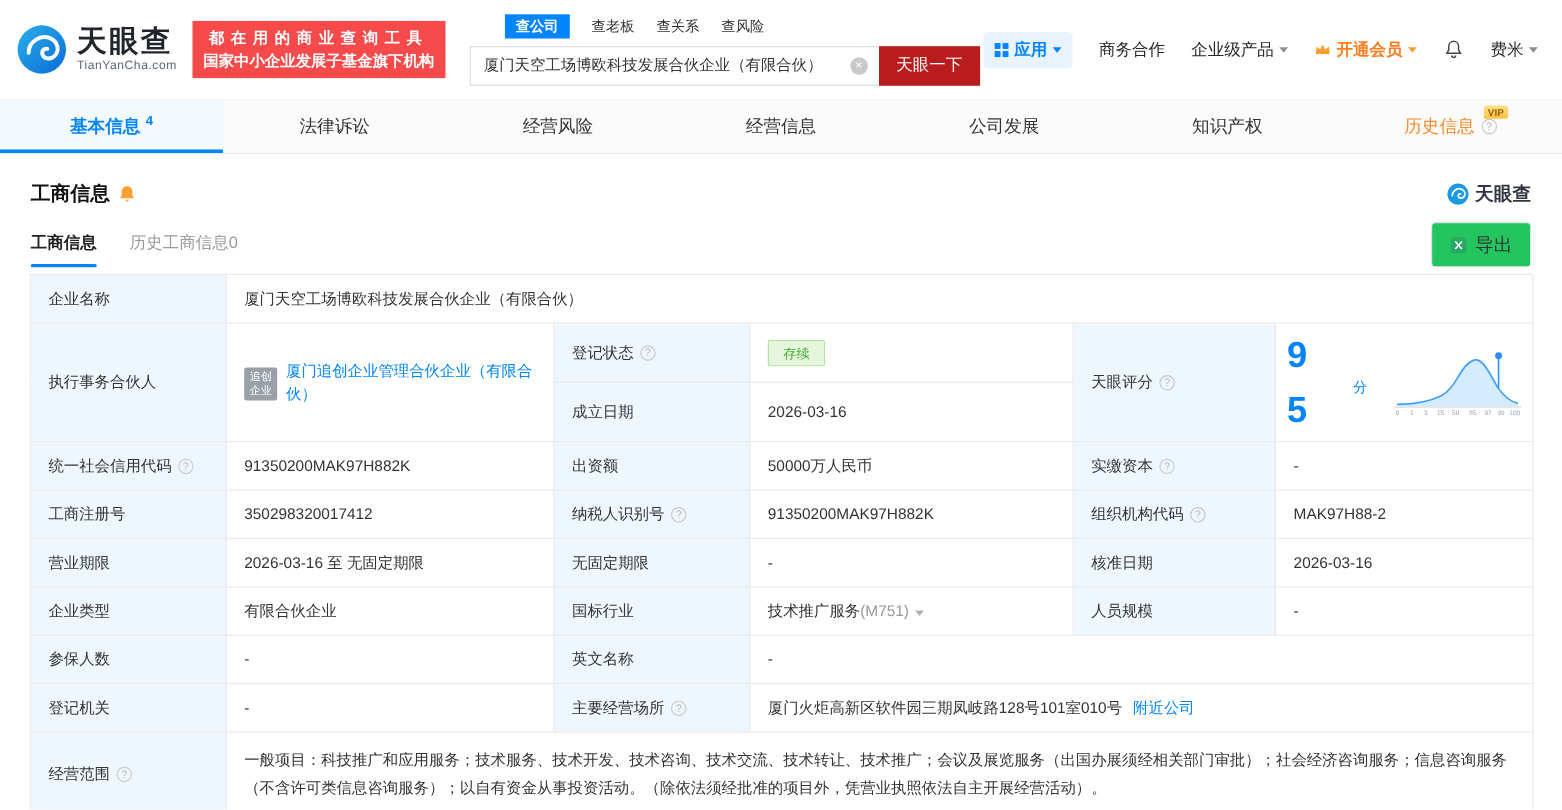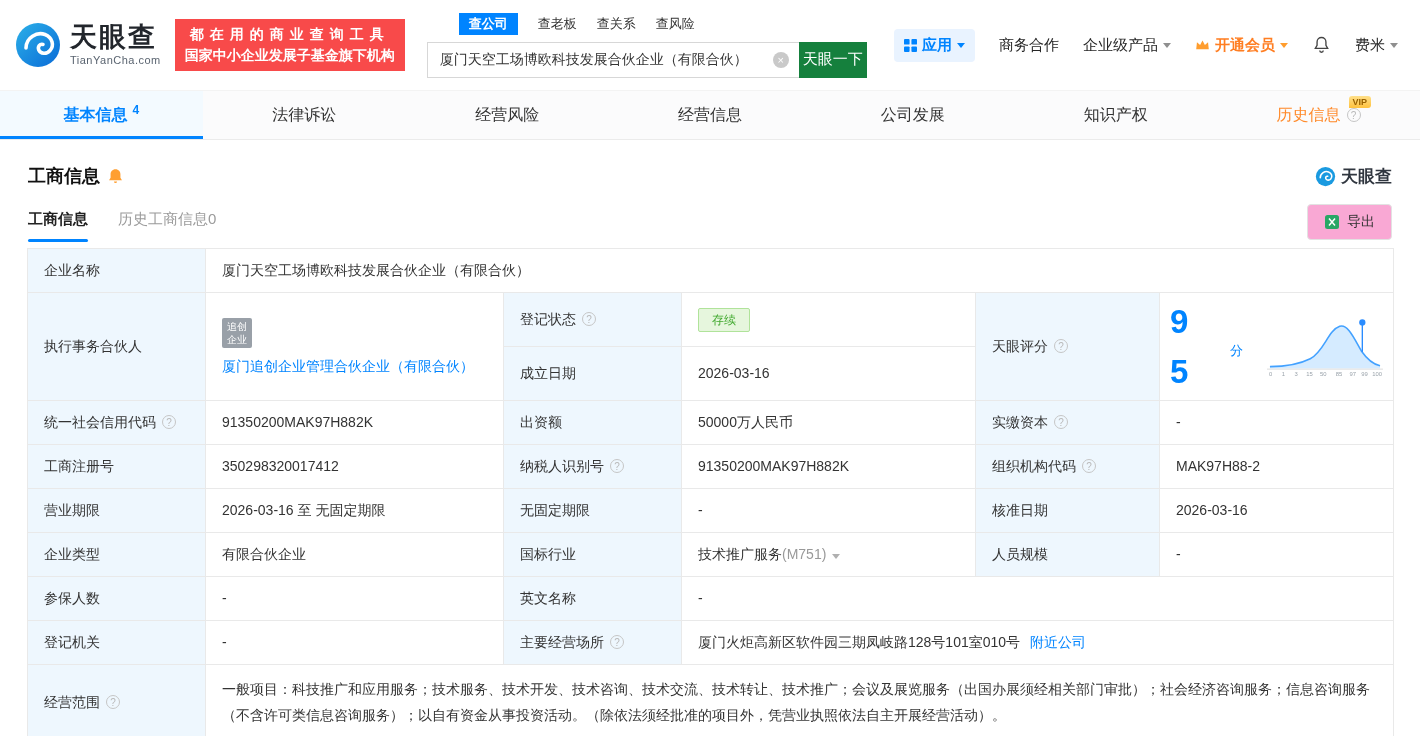--- a/index.html
+++ b/index.html
@@ -13,21 +13,21 @@
   .slogan {margin-left:14px; background:#f84a4a; color:#fff; font-weight:bold; font-size:14px; padding:5px 10px; line-height:1.5; white-space:nowrap; text-align:center;}
   .slogan .l1 {letter-spacing:6px;}
   .search-area {margin-left:22px;}
   .search-tabs {display:flex; align-items:center; gap:20px; font-size:13px; margin-bottom:7px;margin-left:32px;}
   .search-tab {color:#333; cursor:pointer;}
   .search-tab.active {background:#0084ff; color:#fff; padding:2px 10px; font-weight:bold;}
   .search-row {display:flex;}
   .search-input-wrap {position:relative;}
   .search-input {width:372px; height:36px; border:1px solid #d7d7d7; border-right:none; padding:0 34px 0 12px; font-size:14px; color:#333; outline:none; font-family:inherit;}
   .clear-btn {position:absolute; right:10px; top:10px; width:16px; height:16px; border-radius:50%; background:#c9c9c9; color:#fff; font-size:11px; line-height:16px; text-align:center; cursor:pointer;}
-  .search-btn {width:68px; height:36px; background:#15803d; color:#fff; font-size:15px; display:flex; align-items:center; justify-content:center; cursor:pointer;}
+  .search-btn {width:92px; height:36px; background:#b91c1c; color:#fff; font-size:15px; display:flex; align-items:center; justify-content:center; cursor:pointer;}
   .header-right {margin-left:auto; display:flex; align-items:center; gap:24px; font-size:15px; color:#262626; white-space:nowrap;}
   .menu-item {display:flex; align-items:center; gap:5px; cursor:pointer;}
   .apps-pill {background:#e9f3ff; color:#0084ff; padding:7px 10px; border-radius:4px; font-weight:bold;}
   .caret {width:0; height:0; border-left:4px solid transparent; border-right:4px solid transparent; border-top:5px solid #8f8f8f; display:inline-block;}
   .caret.blue {border-top-color:#0084ff;}
   .caret.orange {border-top-color:#ff9d2e;}
   .vip-link {color:#ff7e22; font-weight:bold;}
 
   
   .nav {height:50px; display:flex; background:#fbfbfc; border-top:1px solid #f3f3f3; border-bottom:1px solid #ebebeb;}
@@ -39,32 +39,32 @@
 
   
   .section-head {display:flex; align-items:center; margin:24px 28px 0;}
   .section-title {font-size:18px; font-weight:bold; color:#111;}
   .bell-wrap {margin-left:8px; display:flex;}
   .watermark {margin-left:auto; display:flex; align-items:center; gap:5px; font-size:17px; font-weight:bold; color:#30363f;}
   .subtabs {display:flex; align-items:center; margin:14px 28px 0;}
   .subtab {font-size:15px; color:#9b9b9b; margin-right:30px; position:relative; padding:8px 0 13px; cursor:pointer;}
   .subtab.active {color:#222; font-weight:bold;}
   .subtab.active::after {content:""; position:absolute; left:0; right:0; bottom:0; height:3px; background:#0084ff; border-radius:2px;}
-  .export-btn {margin-left:auto; display:flex; align-items:center; gap:7px; border:1px solid #e2e2e2; border-radius:4px; padding:8px 16px; background:#f9a8d4; cursor:pointer; font-size:14px; color:#333;}
+  .export-btn {margin-left:auto; display:flex; align-items:center; gap:7px; border:1px solid #e2e2e2; border-radius:4px; padding:8px 16px; background:#22c55e; cursor:pointer; font-size:17px; color:#333;}
 
   
   .info-table {width:1366px; margin:6px 27px 0; border-collapse:collapse; table-layout:fixed; font-size:14px;padding-left:12px;}
   .info-table td {border:1px solid #e9e9e9; padding:8px 16px; vertical-align:middle; color:#333; line-height:1.5; word-break:break-all;}
   .info-table tr {height:44px;}
   .info-table tr.r45 {height:45px;}
   .info-table tr.auto {height:auto;}
   td.lbl {background:#eef7fe;}
   .qmark {display:inline-block; width:14px; height:14px; border:1px solid #c6c6c6; border-radius:50%; color:#b9b9b9; font-size:10px; line-height:13px; text-align:center; margin-left:6px; vertical-align:1px; cursor:pointer;}
   .status-badge {display:inline-block; background:#e6f6dd; color:#41a92f; border:1px solid #b0e39a; padding:2px 13px; font-size:12px; border-radius:2px;}
-  .partner-cell {display:flex; gap:8px; align-items:flex-start;flex-direction:column;}
+  .partner-cell {display:flex; gap:8px; align-items:center;}
   .partner-badge {flex:none; width:30px; background:#99a0a8; color:#fff; font-size:10px; line-height:1.3; text-align:center; padding:2px 3px; border-radius:2px; word-break:break-all; margin-top:2px;}
   .link {color:#0084ff; cursor:pointer; text-decoration:none;}
   .nearby {margin-left:10px;}
   .industry-code {color:#999;}
   .chev-down {display:inline-block; width:0; height:0; border-left:4px solid transparent; border-right:4px solid transparent; border-top:5px solid #b0b0b0; margin-left:6px; cursor:pointer;}
   .score-cell {padding:4px 10px !important;}
   .score-flex {display:flex; align-items:center; gap:24px;}
   .score-num {font-size:33px; font-weight:bold; color:#0084ff;}
   .score-unit {font-size:13px; color:#0084ff; align-self:center; margin-top:8px;}
   .tick {font-size:6px; fill:#99a2aa;}

